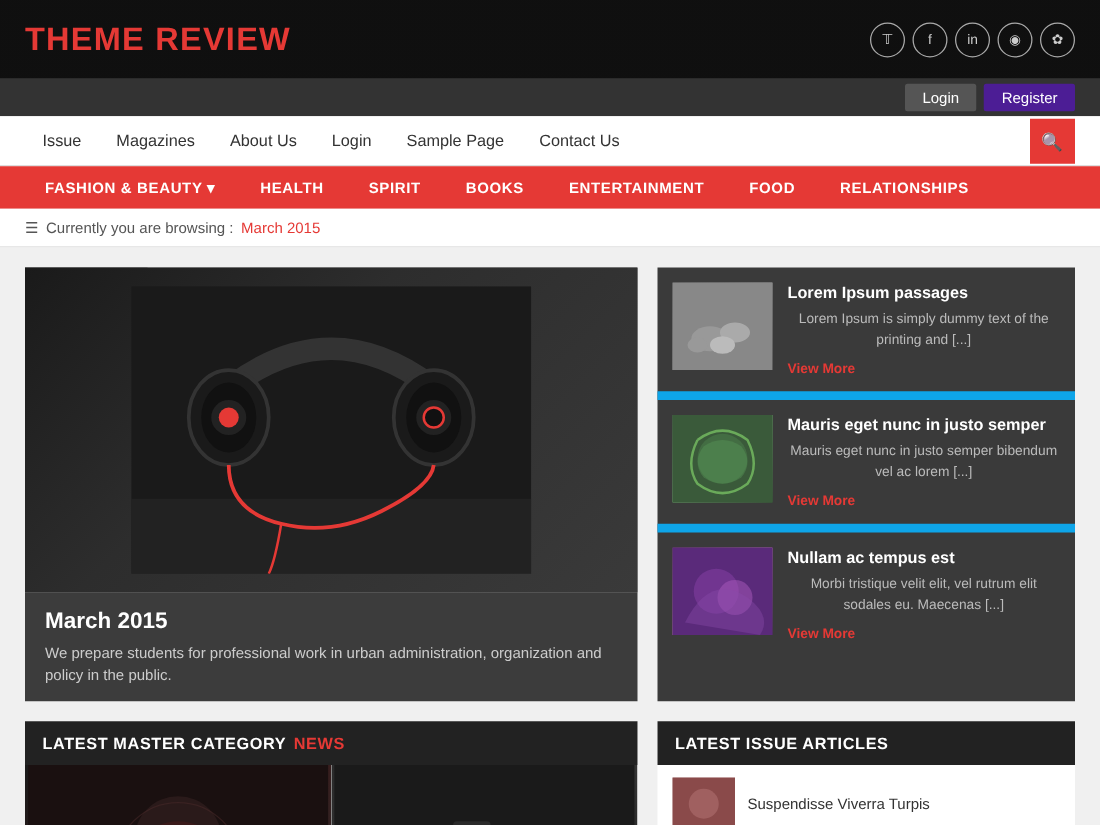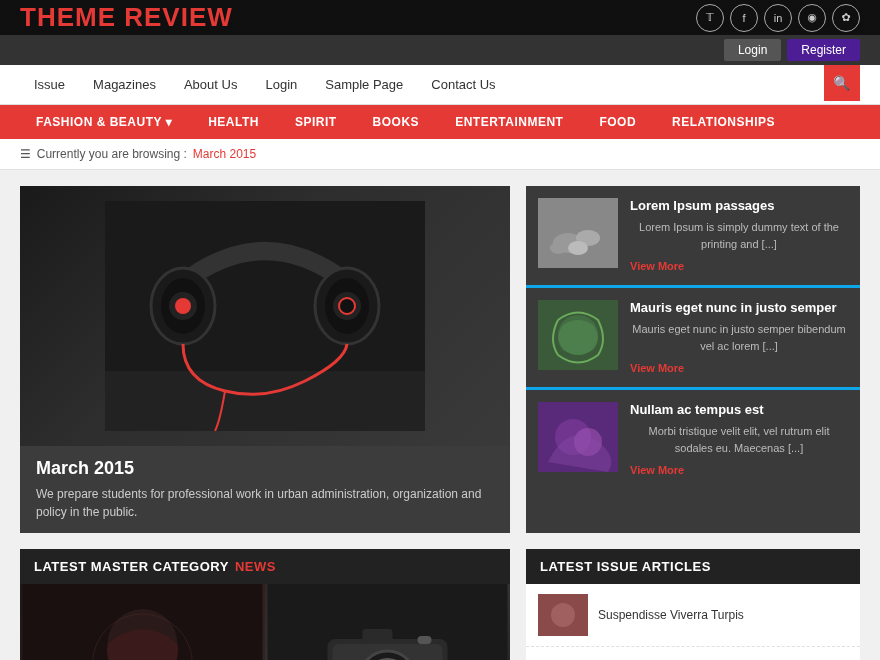--- a/index.html
+++ b/index.html
@@ -4,21 +4,21 @@
   <style>
     * { margin: 0; padding: 0; box-sizing: border-box; }
     body { font-family: Arial, sans-serif; background: #f0f0f0; width: 880px; font-size: 13px; color: #333; }
 
     
     .site-header {
       background: #222;
       display: flex;
       align-items: center;
       justify-content: space-between;
-      padding: 2px 20px;
+      padding: 16px 20px;
       position: relative;
     }
     .site-header-bg {
       position: absolute;
       inset: 0;
       background: linear-gradient(rgba(0,0,0,0.55), rgba(0,0,0,0.55));
       z-index: 0;
     }
     .site-title {
       font-size: 26px;
@@ -62,20 +62,21 @@
       cursor: pointer;
       border-radius: 2px;
     }
     .auth-btn.login { background: #555; color: #fff; }
     .auth-btn.register { background: #4c1d95; color: #fff; }
 
     
     .primary-nav {
       background: #fff;
       display: flex;
+      align-items: center;
       padding: 0 20px;
       border-bottom: 1px solid #ddd;
       gap: 0;
     }
     .primary-nav a {
       padding: 12px 14px;
       text-decoration: none;
       color: #333;
       font-size: 13px;
       display: block;
@@ -170,21 +171,21 @@
     
     .sidebar-articles {
       flex: 1;
       background: #3a3a3a;
       padding: 0;
     }
     .sidebar-article {
       display: flex;
       gap: 12px;
       padding: 12px;
-      border-bottom: 3px solid #0ea5e9;
+      border-bottom: 7px solid #0ea5e9;
     }
     .sidebar-article:last-child { border-bottom: none; }
     .sidebar-thumb {
       width: 80px; height: 70px;
       flex-shrink: 0;
       overflow: hidden;
     }
     
     .thumb-stones { background: linear-gradient(135deg, #888 0%, #aaa 50%, #777 100%); }
     .thumb-green { background: linear-gradient(135deg, #4a7a4a 0%, #6aaa6a 50%, #3a6a3a 100%); }

